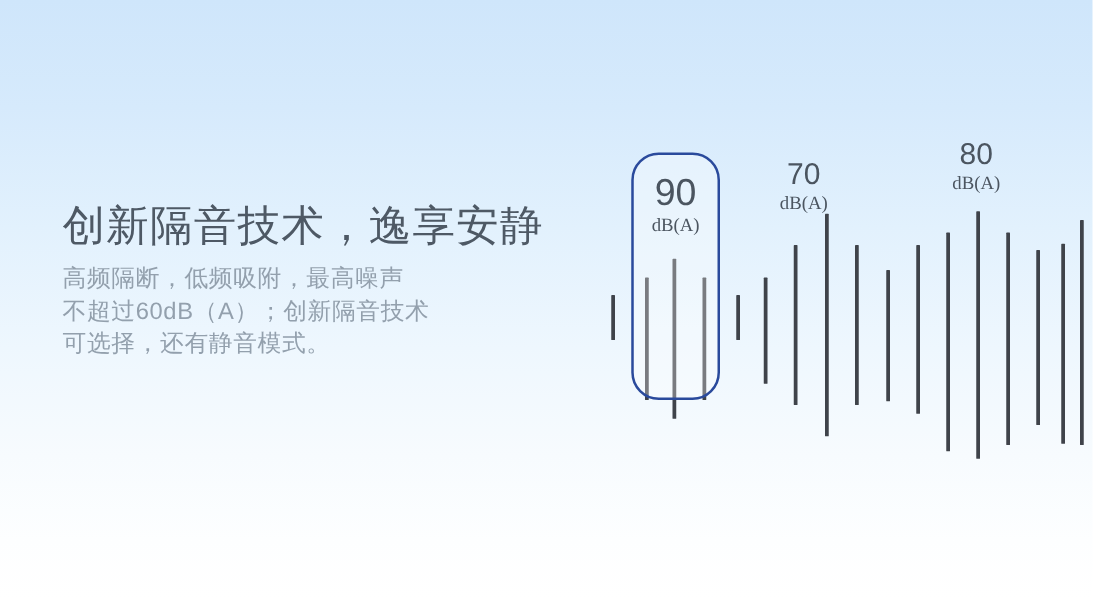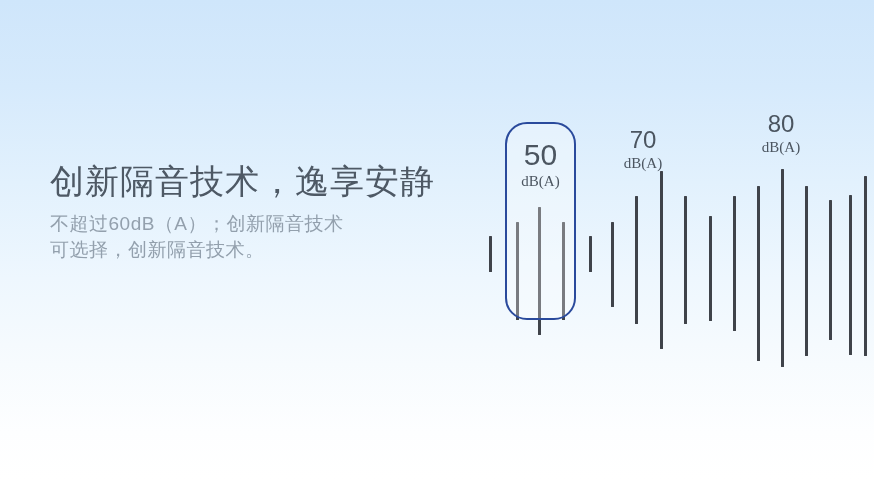--- a/index.html
+++ b/index.html
@@ -147,35 +147,36 @@
       <div class="bar" style="left: 781px; top: 169px; height: 198px; width: 3px; background: rgb(63, 67, 74);"></div>
       <div class="bar" style="left: 805px; top: 186px; height: 170px; width: 3px; background: rgb(63, 67, 74);"></div>
       <div class="bar" style="left: 829px; top: 200px; height: 140px; width: 3px; background: rgb(63, 67, 74);"></div>
       <div class="bar" style="left: 849px; top: 195px; height: 160px; width: 3px; background: rgb(63, 67, 74);"></div>
       <div class="bar" style="left: 864px; top: 176px; height: 180px; width: 3px; background: rgb(63, 67, 74);"></div>
     </div>
 
   <div id="capsule" style="border-color: rgb(42, 74, 156);"></div>
 
   <div class="label" id="label-60">
-    <span class="big">50</span>
+    <span class="big">90</span>
     <span class="unit">dB(A)</span>
   </div>
 
   <div class="label" id="label-70">
     <span class="big">70</span>
     <span class="unit">dB(A)</span>
   </div>
 
   <div class="label" id="label-80">
     <span class="big">80</span>
     <span class="unit">dB(A)</span>
   </div>
 
   <div id="copy">
     <div id="headline" style="color: rgb(78, 89, 101);">创新隔音技术，逸享安静</div>
     <div id="subcopy" style="color: rgb(147, 160, 173);">
+      <span class="line">高频隔断，低频吸附，最高噪声</span>
       <span class="line">不超过60dB（A）；创新隔音技术</span>
-      <span class="line">可选择，创新隔音技术。</span>
+      <span class="line">可选择，还有静音模式。</span>
     </div>
   </div>
 
 </div>
 
 </body></html>

